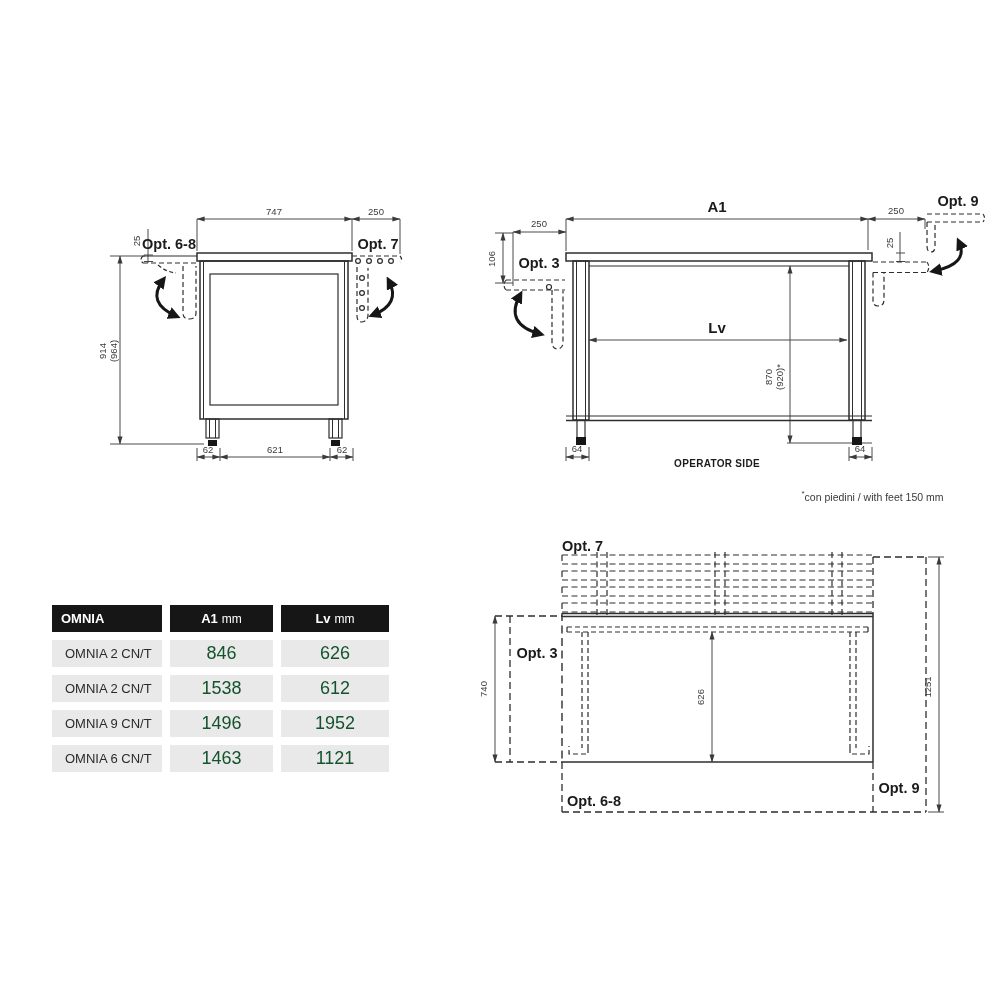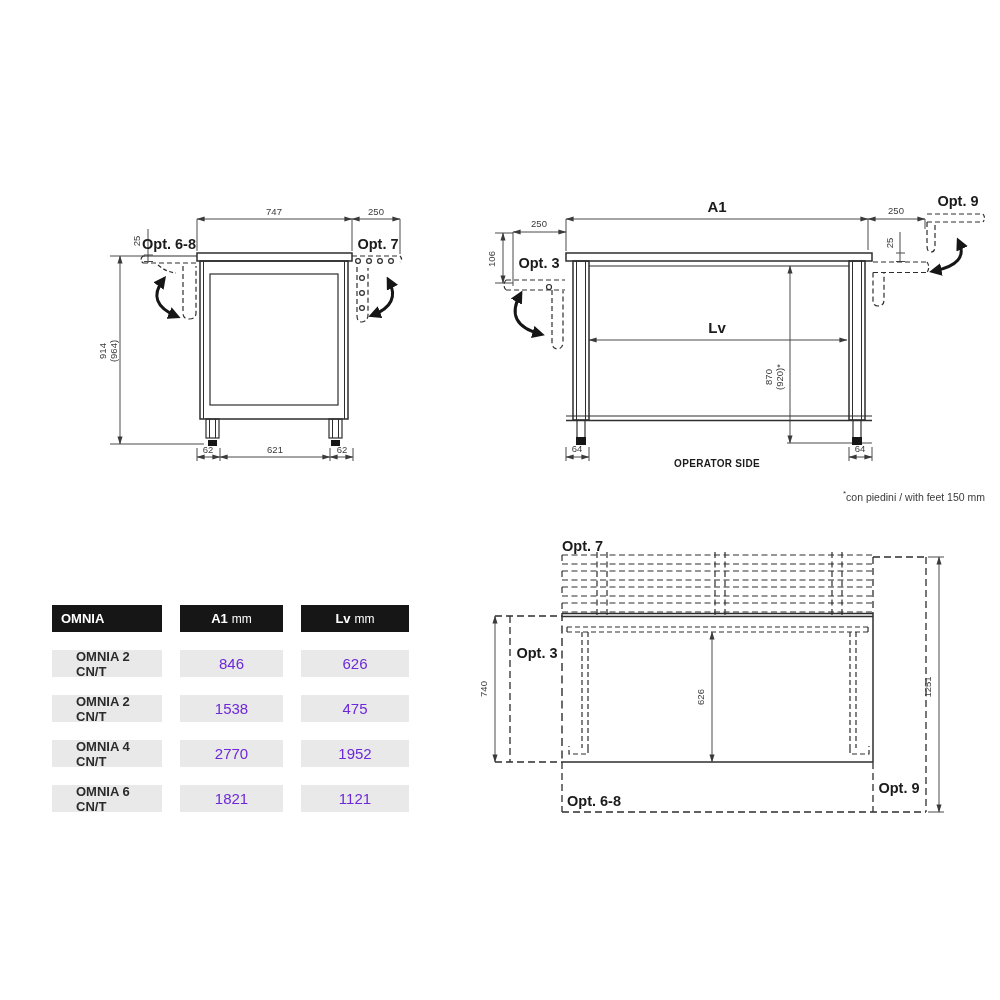--- a/index.html
+++ b/index.html
@@ -4,27 +4,27 @@
 <style>
   *{box-sizing:border-box}
   body{margin:0;background:#ffffff}
   .canvas{position:relative;width:1000px;height:1000px;background:#ffffff;overflow:hidden}
   svg{position:absolute}
   svg text{font-family:"Liberation Sans",sans-serif}
   .dimtxt{font-size:9.5px;fill:#3a3a3a}
   .opttxt{font-size:14.5px;font-weight:700;fill:#1b1b1b}
   .bigdim{font-size:15px;font-weight:700;fill:#1b1b1b}
   .optext{font-size:10px;font-weight:700;fill:#1b1b1b;letter-spacing:.3px}
-  .spec-table{position:absolute;left:52px;top:605px;display:grid;grid-template-columns:110px 103px 108px;gap:18px;font-family:"Liberation Sans",sans-serif}
+  .spec-table{position:absolute;left:52px;top:605px;display:grid;grid-template-columns:110px 103px 108px;gap:8px;font-family:"Liberation Sans",sans-serif}
   .th{background:#161616;color:#ffffff;font-weight:700;font-size:13px;height:27px;display:flex;align-items:center;justify-content:center}
   .th.lft{justify-content:flex-start;padding-left:9px}
   .th .unit{font-weight:400;margin-left:4px;font-size:12px}
-  .td{background:#e9e9e9;color:#6d28d9;font-size:15px;height:27px;display:flex;align-items:center;justify-content:center}
-  .td.lft{justify-content:flex-start;padding-left:24px;font-weight:700;color:#2b2b2b;font-size:13px}
-  .footnote{position:absolute;left:760px;top:489px;width:225px;text-align:right;font-family:"Liberation Sans",sans-serif;font-size:10.5px;color:#3a3a3a}
+  .td{background:#e9e9e9;color:#14532d;font-size:18px;height:27px;display:flex;align-items:center;justify-content:center}
+  .td.lft{justify-content:flex-start;padding-left:13px;font-weight:400;color:#2b2b2b;font-size:13px}
+  .footnote{position:absolute;left:760px;top:489px;width:225px;text-align:center;font-family:"Liberation Sans",sans-serif;font-size:10.5px;color:#3a3a3a}
   .footnote sup{font-size:8px}
 </style>
 </head>
 <body>
 
 <div class="canvas">
 
   <svg style="left:95px;top:195px" width="330" height="280" viewBox="95 195 330 280">
     <defs>
       <marker id="d1" viewBox="0 0 10 10" refX="9.5" refY="5" markerWidth="10" markerHeight="8" orient="auto-start-reverse">
@@ -272,24 +272,24 @@
         <span>Lv</span>
         <span class="unit">mm</span>
       </div>
 
     <div class="td lft">OMNIA 2 CN/T</div>
     <div class="td">846</div>
     <div class="td">626</div>
 
     <div class="td lft">OMNIA 2 CN/T</div>
     <div class="td">1538</div>
-    <div class="td">475</div>
-
-    <div class="td lft">OMNIA 4 CN/T</div>
-    <div class="td">2770</div>
+    <div class="td">612</div>
+
+    <div class="td lft">OMNIA 9 CN/T</div>
+    <div class="td">1496</div>
     <div class="td">1952</div>
 
     <div class="td lft">OMNIA 6 CN/T</div>
-    <div class="td">1821</div>
+    <div class="td">1463</div>
     <div class="td">1121</div>
   </div>
 
 </div>
 
 </body></html>

